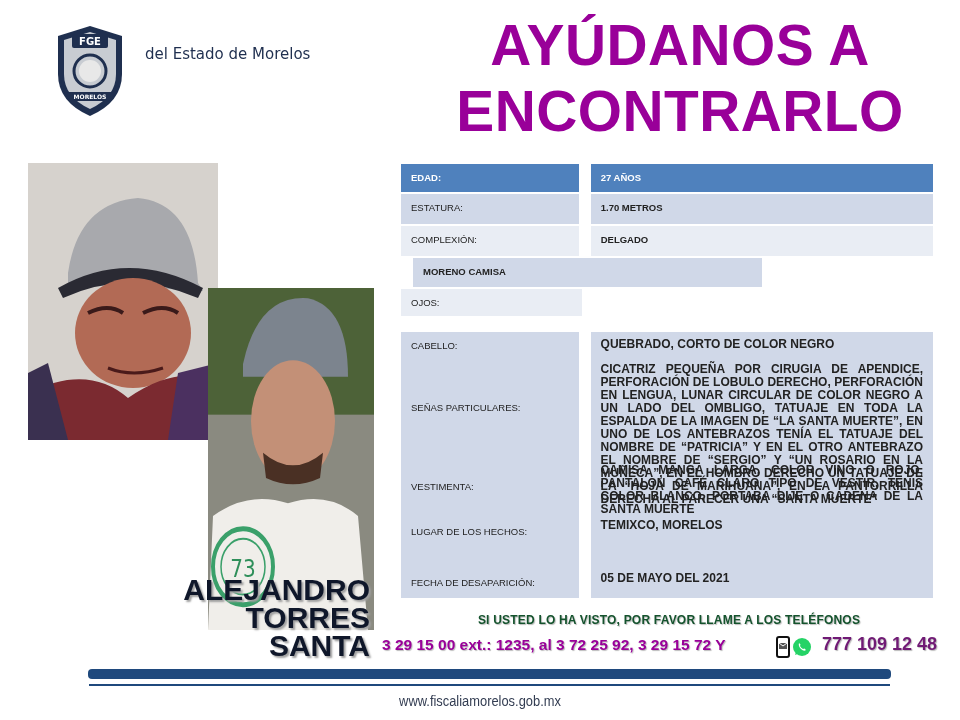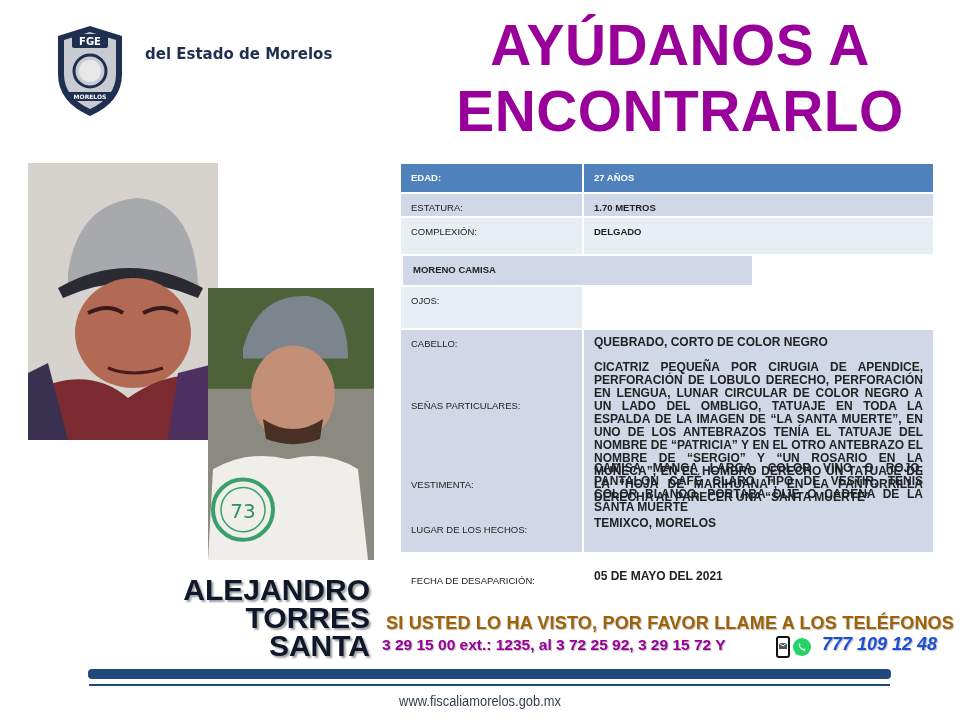--- a/index.html
+++ b/index.html
@@ -2,51 +2,51 @@
 <html><head>
 <meta charset="utf-8">
 <style>
   * { box-sizing: border-box; margin: 0; padding: 0; }
   body { width: 960px; height: 720px; background: #ffffff; position: relative; overflow: hidden; font-family: "Liberation Sans", sans-serif; }
 
   
   .logo { position: absolute; left: 54px; top: 24px; width: 72px; height: 94px; }
   .org-name { position: absolute; left: 145px; top: 44px; }
   .org-line1 { font-family: "DejaVu Sans", sans-serif; font-weight: bold; font-size: 18px; color: #1f2f4f; letter-spacing: 0.2px; }
-  .org-line2 { font-family: "DejaVu Sans", sans-serif; font-size: 15px; color: #1f2f4f; margin-top: 1px; font-weight: bold; }
+  .org-line2 { font-family: "DejaVu Sans", sans-serif; font-size: 15px; color: #1f2f4f; margin-top: 1px; }
 
   .headline { position: absolute; left: 440px; top: 12px; width: 480px; text-align: center; color: #990099; font-family: "Liberation Sans", sans-serif; font-weight: bold; font-size: 58px; line-height: 66px; letter-spacing: 0.5px; transform: scaleX(0.98); }
 
   
   .photo { position: absolute; overflow: hidden; }
   .photo1 { left: 28px; top: 163px; width: 190px; height: 277px; background: linear-gradient(180deg, #d9d5d0 0%, #cfc9c3 30%, #a9705a 55%, #7a2a2a 80%, #5a2a3a 100%); }
-  .photo2 { left: 208px; top: 288px; width: 166px; height: 272px; background: linear-gradient(180deg, #3d5530 0%, #6a7a50 25%, #b88b70 45%, #e8e4df 60%, #f2f0ec 100%); }
+  .photo2 { left: 208px; top: 288px; width: 166px; height: 342px; background: linear-gradient(180deg, #3d5530 0%, #6a7a50 25%, #b88b70 45%, #e8e4df 60%, #f2f0ec 100%); }
   .photo svg { width: 100%; height: 100%; display: block; }
 
   .person-name { position: absolute; left: 60px; top: 576px; width: 310px; text-align: right; color: #0f172a; font-weight: bold; font-size: 30px; line-height: 28px; text-shadow: 2px 2px 2px #a0a0a0; word-spacing: 6px; }
 
   
   .info-table { position: absolute; left: 401px; top: 164px; width: 532px; }
   .row { display: flex; margin-bottom: 2px; }
   .cell-label { width: 181px; padding: 8px 10px; font-size: 9.5px; color: #222; }
-  .cell-value { width: 349px; margin-left: 2px; padding: 8px 10px; font-size: 9.5px; font-weight: bold; color: #222; }
+  .cell-value { width: 349px; margin-left: 12px; padding: 8px 10px; font-size: 9.5px; font-weight: bold; color: #222; }
   .row.header .cell-label, .row.header .cell-value { background: #4f81bd; color: #ffffff; font-weight: bold; }
   .row.alt .cell-label, .row.alt .cell-value { background: #d0d8e8; }
   .row.light .cell-label, .row.light .cell-value { background: #e9edf4; }
-  .r0 { height: 28px; } .r1 { height: 22px; } .r2 { height: 36px; } .r3 { height: 29px; } .r4 { height: 41px; }
-  .r5 { height: 222px; }
+  .r0 { height: 28px; } .r1 { height: 30px; } .r2 { height: 30px; } .r3 { height: 29px; } .r4 { height: 41px; flex-direction: column; }
+  .r5 { height: 266px; }
   .r5 .cell-label, .r5 .cell-value { position: relative; padding: 0; }
   .lab { position: absolute; left: 10px; font-size: 9.5px; color: #222; }
   .val { position: absolute; left: 10px; right: 10px; font-size: 12px; font-weight: bold; color: #222; text-align: justify; line-height: 13px; }
 
   
-  .cta1 { position: absolute; left: 384px; top: 613px; width: 570px; text-align: right; color: #a16207; font-weight: bold; font-size: 18px; text-shadow: 1px 1px 1px #bbb; letter-spacing: 0.2px; }
+  .cta1 { position: absolute; left: 384px; top: 613px; width: 570px; text-align: center; color: #14532d; font-weight: bold; font-size: 12px; text-shadow: 1px 1px 1px #bbb; letter-spacing: 0.2px; }
   .cta2 { position: absolute; left: 382px; top: 636px; color: #990099; font-weight: bold; font-size: 15.5px; text-shadow: 1px 1px 1px #bbb; white-space: nowrap; }
   .icons { position: absolute; left: 776px; top: 636px; display: flex; gap: 2px; align-items: center; }
-  .whatsapp-num { position: absolute; left: 822px; top: 634px; color: #1d4ed8; font-weight: bold; font-size: 18px; text-shadow: 1px 1px 1px #bbb; white-space: nowrap; font-style: italic; }
+  .whatsapp-num { position: absolute; left: 822px; top: 634px; color: #701a75; font-weight: bold; font-size: 18px; text-shadow: 1px 1px 1px #bbb; white-space: nowrap; }
 
   
   .footer-bar { position: absolute; left: 88px; top: 669px; width: 803px; height: 10px; background: #1f497d; border-radius: 4px; }
   .footer-line { position: absolute; left: 89px; top: 684px; width: 801px; height: 2px; background: #1f497d; }
   .footer-url { position: absolute; left: 0; top: 693px; width: 960px; text-align: center; color: #333d52; font-size: 14px; transform: scaleX(0.92); }
 </style>
 </head>
 <body>
 
 <div class="logo">

